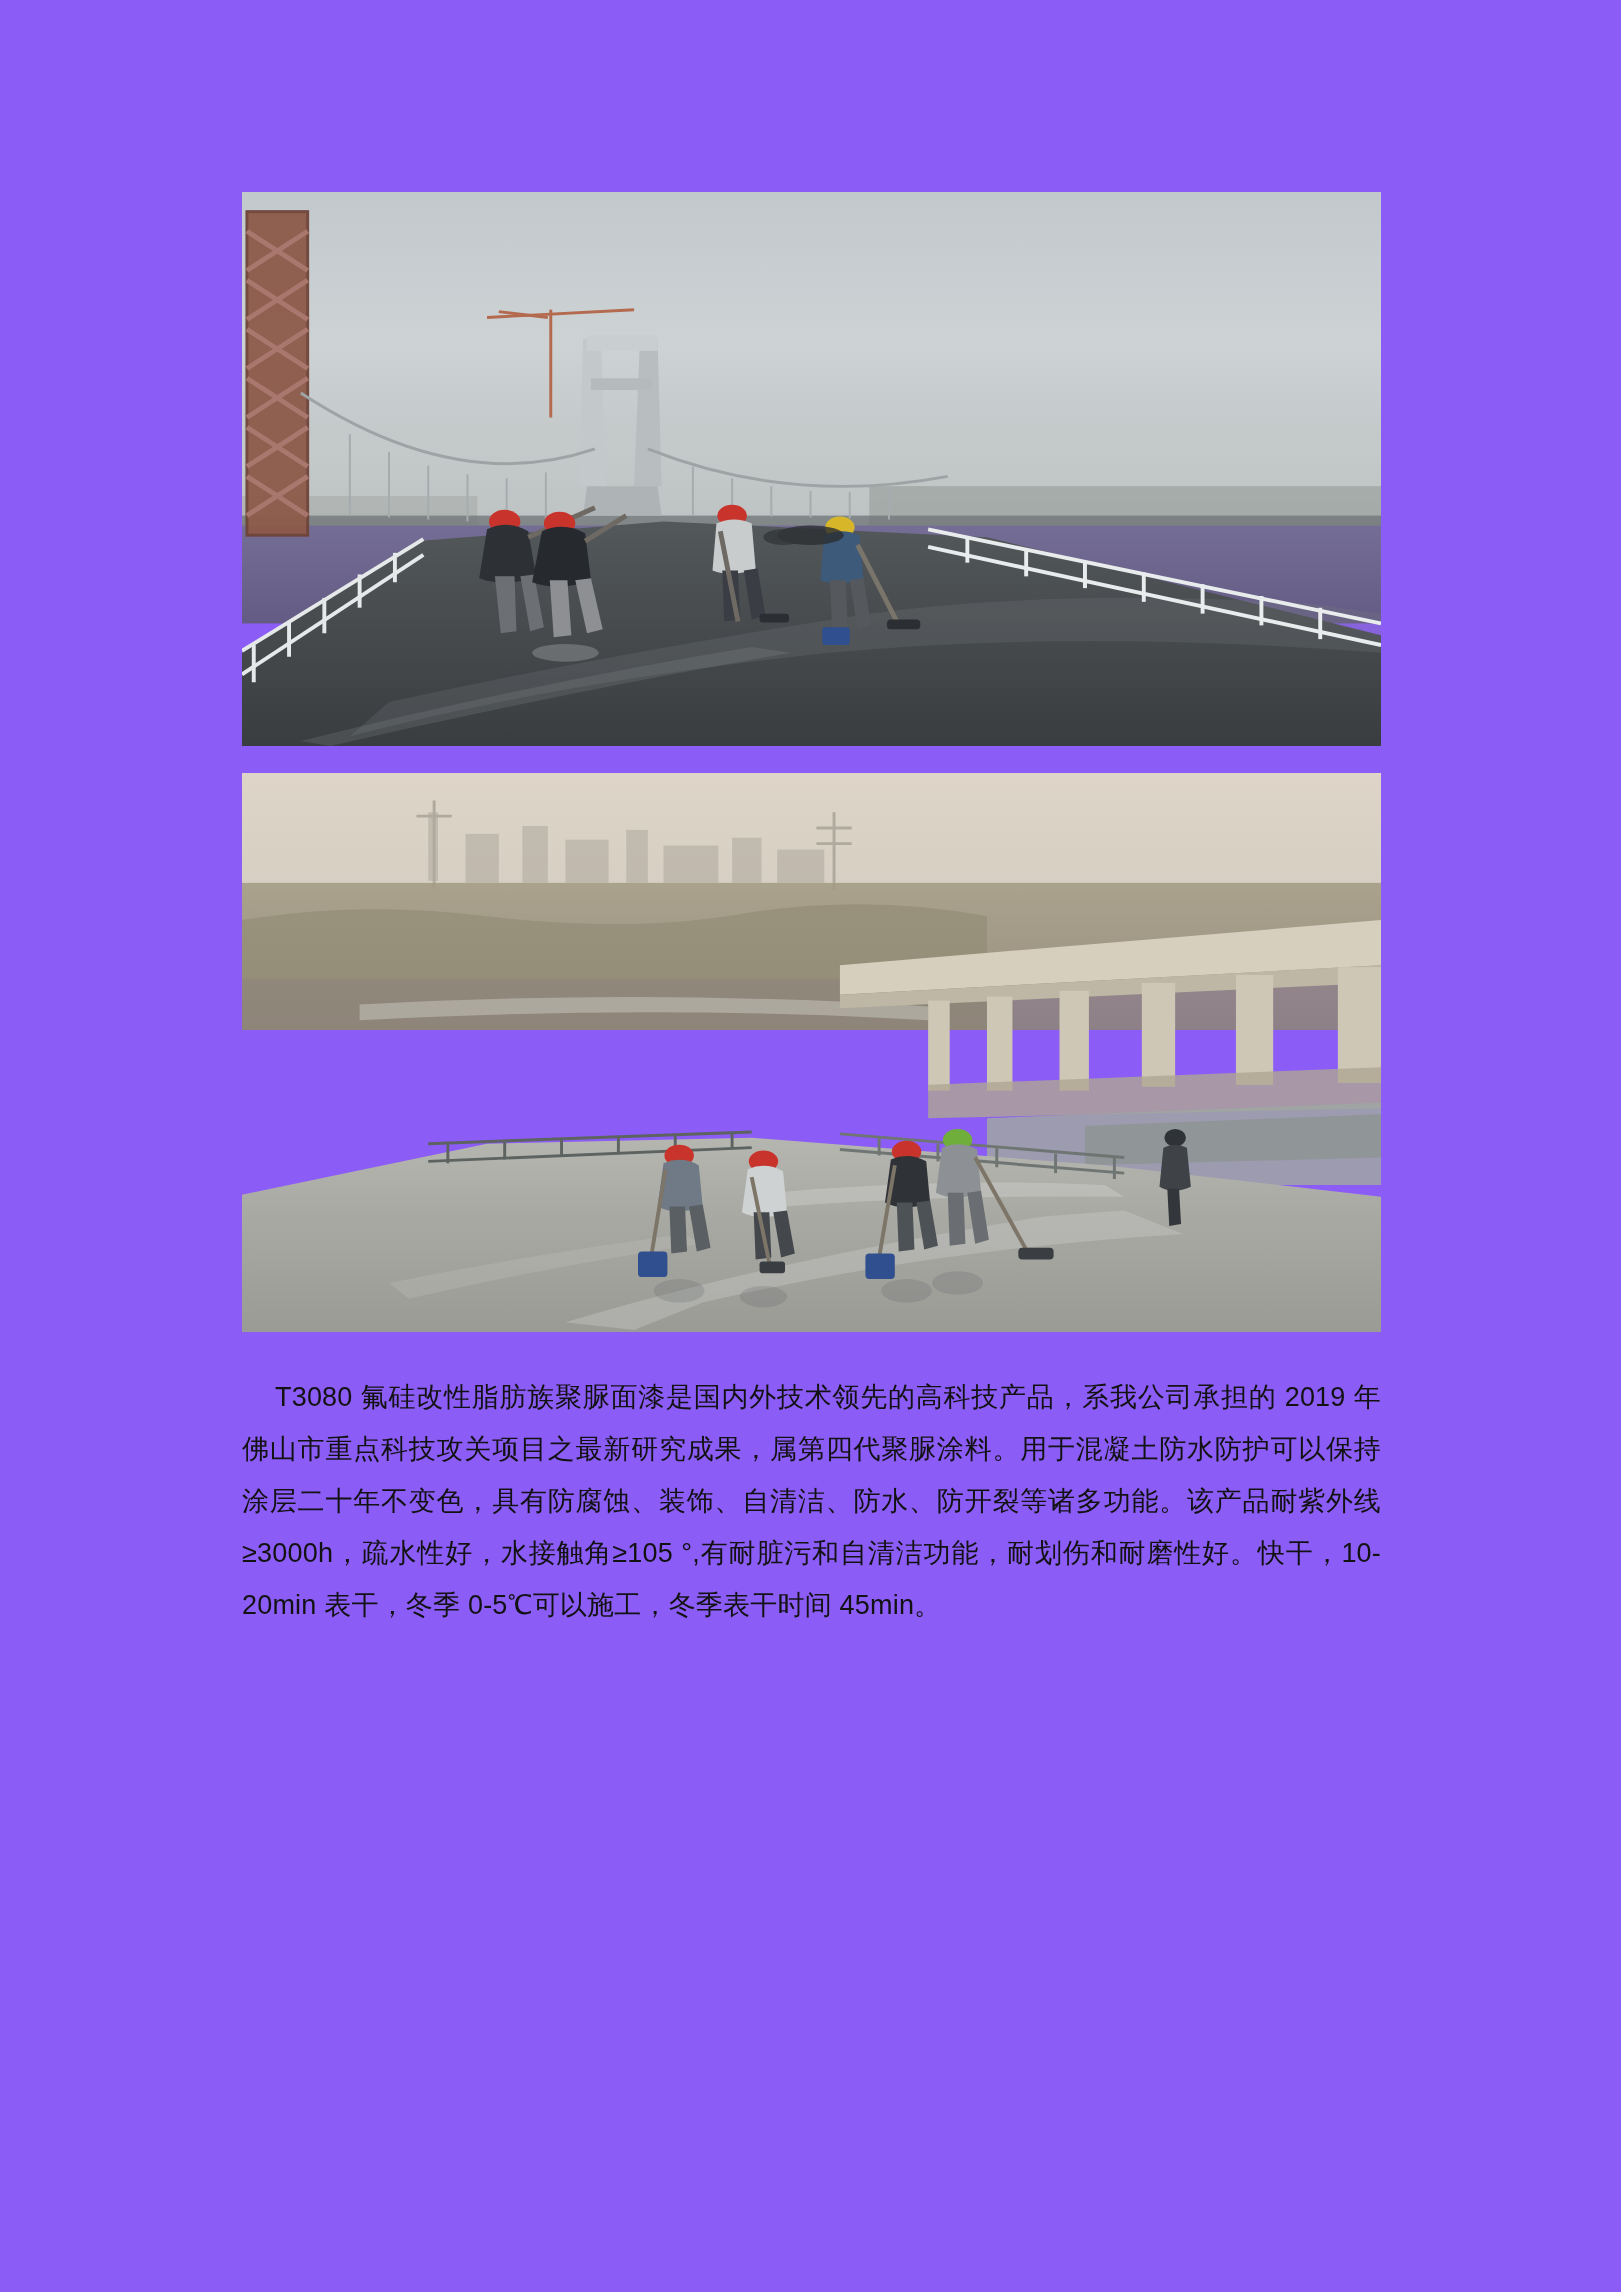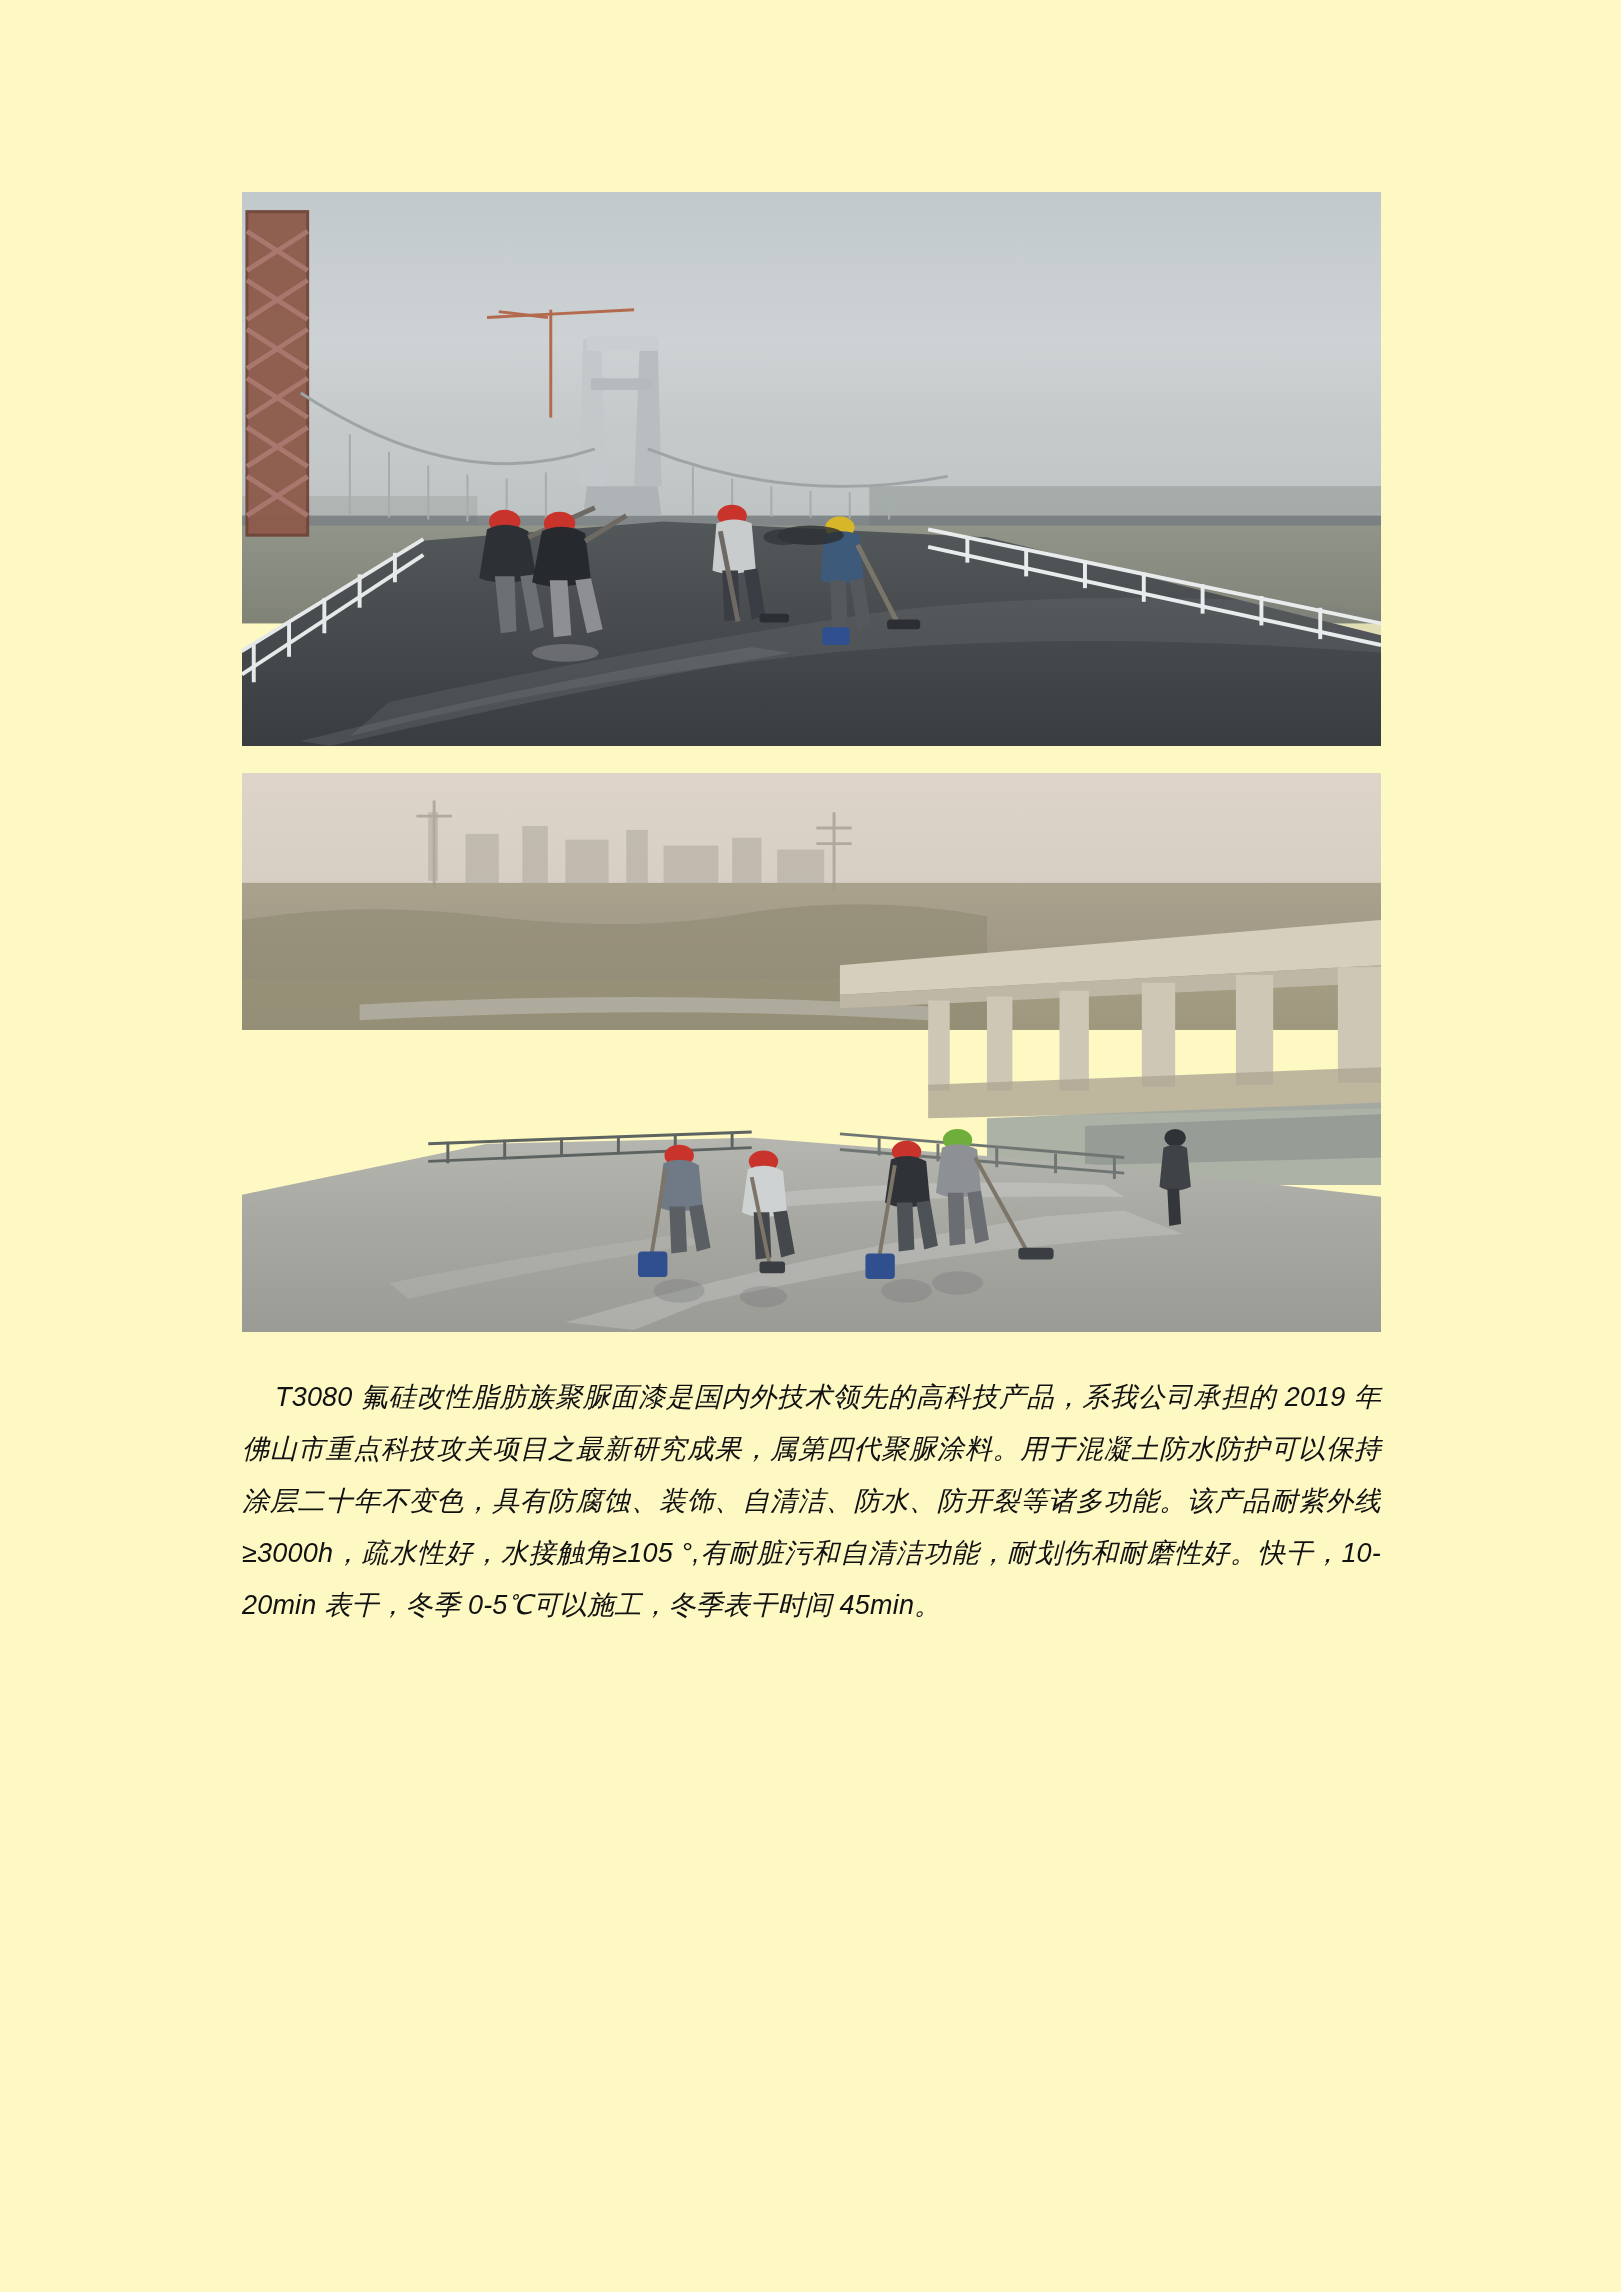--- a/index.html
+++ b/index.html
@@ -13,22 +13,21 @@
     font-family: "Liberation Sans", sans-serif;
     color: #1a1a1a;
     position: relative;
     overflow: hidden;
   }
   .page {
     position: absolute;
     left: 0; top: 0;
     width: 1621px;
     height: 2293px;
-    background: #fef9c3;
-    font-style: italic;
+    background: #8b5cf6;
   }
   .content {
     position: absolute;
     left: 242px;
     top: 192px;
     width: 1139px;
   }
 
   
   .figure {

